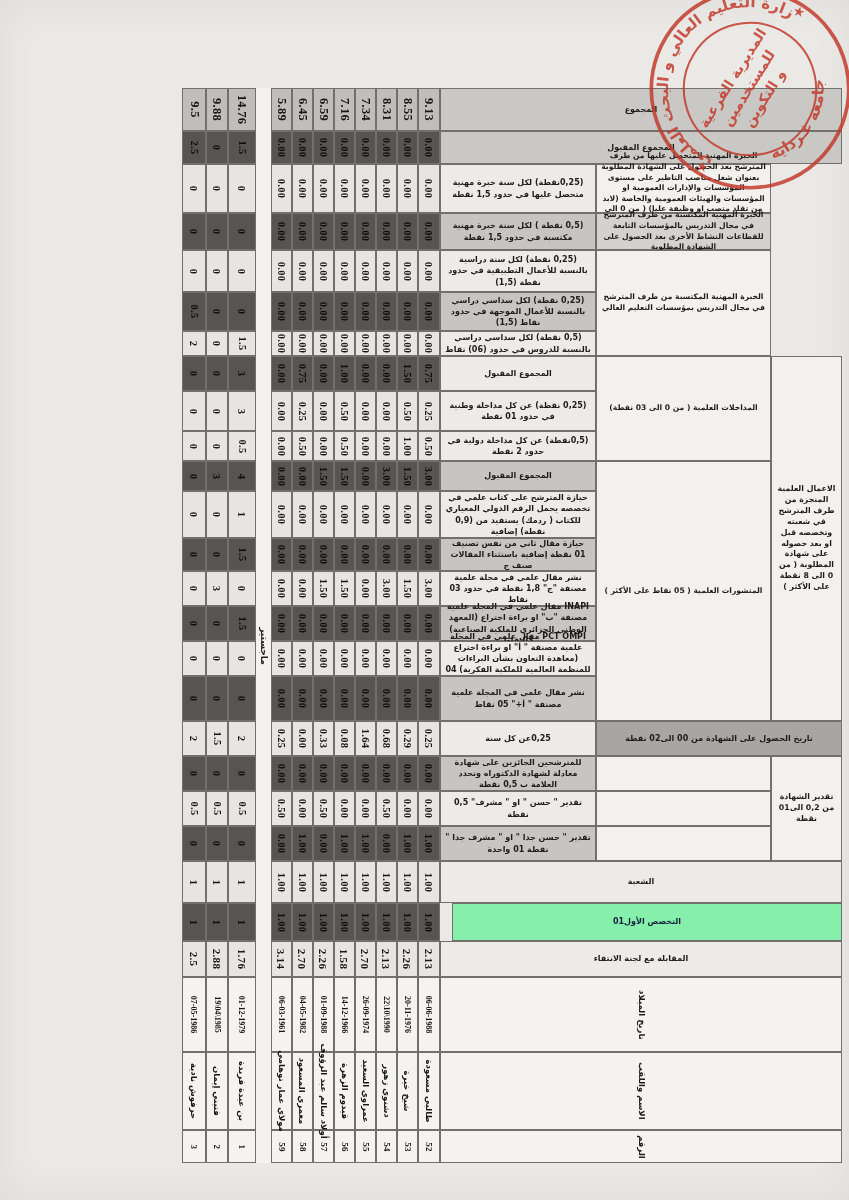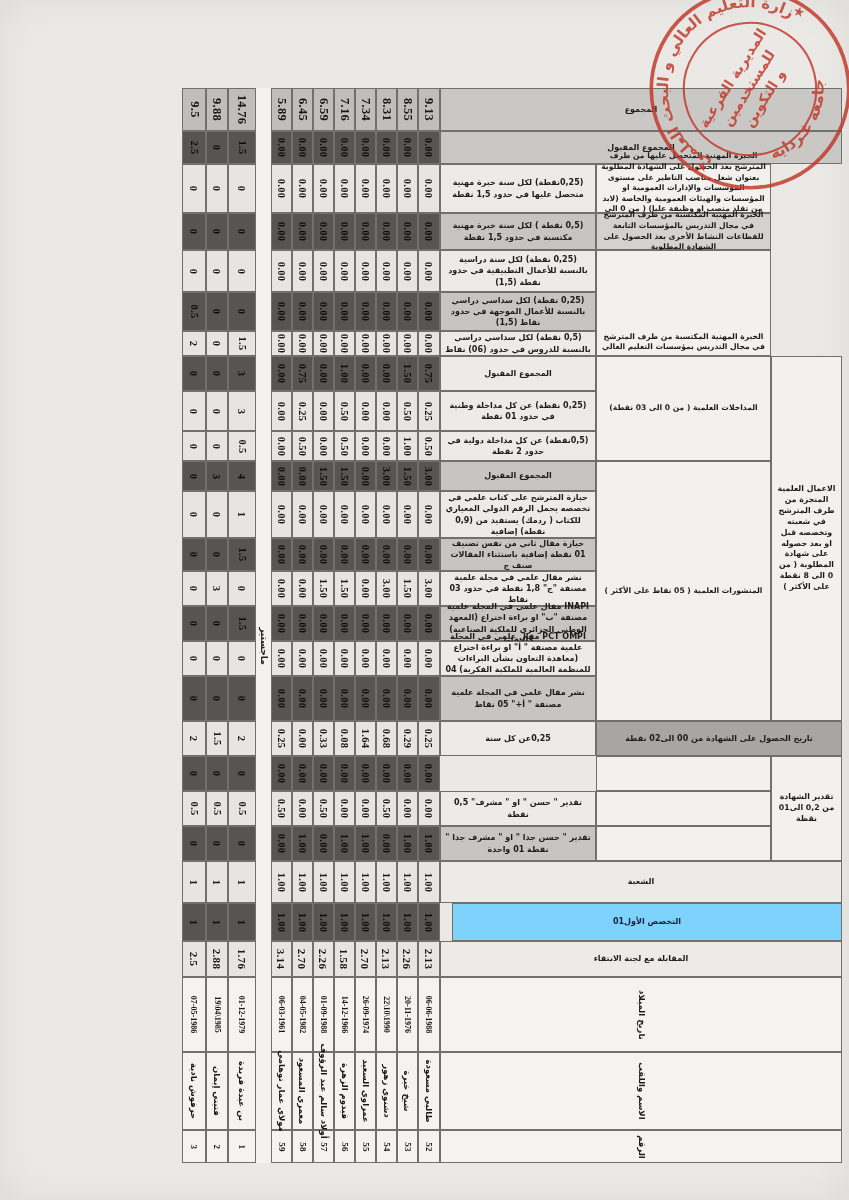--- a/index.html
+++ b/index.html
@@ -25,21 +25,21 @@
   .rw25 .rot{font-size:8px;letter-spacing:0;}
   .rw26 .rot{font-family:"DejaVu Sans","Liberation Sans",sans-serif;font-size:8.5px;font-weight:700;}
   .rw27 .rot{font-size:9px;}
   
   .hd{font-family:"DejaVu Sans","Liberation Sans",sans-serif;direction:rtl;text-align:center;
       font-size:8px;line-height:1.4;font-weight:600;color:#1d1c1a;padding:2px 4px;}
   .h-total{background:#c9c8c4;}
   .h-light{background:#edebe7;}
   .h-dark{background:#c6c5c1;}
   .h-bar{background:#a7a6a2;}
-  .h-darkfull{background:#7dd3fc;color:#14213d;margin-left:12px;}
+  .h-darkfull{background:#86efac;color:#14213d;margin-left:12px;}
   .sub{background:#f2f1ed;font-size:7.6px;}
   .grp{background:#f2f1ed;font-size:7.8px;}
   .bg-gray{background:#d3d2ce;}
   .rot-lbl{background:#f4f3ef;}
   .rot-lbl .rot{font-size:8.5px;font-weight:600;}
   .gapcol{background:#f3f2ee;border:none;}
   .note{border:none;background:transparent;}
   .note .rot{font-size:9px;font-weight:700;color:#22211f;}
   
   .stamp{position:absolute;left:645px;top:-16px;transform:rotate(-58deg);opacity:.84;
@@ -730,20 +730,23 @@
       </div>
       <div class="c num d-dark rw19" style="grid-area: 19 / 10;">
         <span class="rot">0.00</span>
       </div>
       <div class="c num d-dark rw19" style="grid-area: 19 / 11;">
         <span class="rot">0.00</span>
       </div>
       <div class="c num d-dark rw19" style="grid-area: 19 / 12;">
         <span class="rot">0.00</span>
       </div>
+      <div class="c hd h-dark" style="grid-area: 19 / 13;">
+        <span>للمترشحين الحائزين على شهادة معادلة لشهادة الدكتوراه وتحدد العلامة ب 0,5 نقطة</span>
+      </div>
       <div class="c num d-light rw20" style="grid-area: 20 / 1;">
         <span class="rot">0.5</span>
       </div>
       <div class="c num d-light rw20" style="grid-area: 20 / 2;">
         <span class="rot">0.5</span>
       </div>
       <div class="c num d-light rw20" style="grid-area: 20 / 3;">
         <span class="rot">0.5</span>
       </div>
       <div class="c num d-light rw20" style="grid-area: 20 / 5;">
@@ -1024,21 +1027,21 @@
       </div>
       <div class="c hd rot-lbl" style="grid-area: 27 / 13 / auto / 16;">
         <span class="rot">الرقم</span>
       </div>
       <div class="c hd sub" style="grid-area: 3 / 14 / 4;">
         <span>الخبرة المهنية المتحصل عليها من طرف المترشح بعد الحصول على الشهادة المطلوبة بعنوان شغل مناصب التاطير على مستوى المؤسسات والإدارات العمومية او المؤسسات والهيئات العمومية والخاصة (لابد من تقلد منصب او وظيفة عليا) ( من 0 الى 1,5 نقطة على الأكثر</span>
       </div>
       <div class="c hd sub bg-gray" style="grid-area: 4 / 14 / 5;">
         <span>الخبرة المهنية المكتسبة من طرف المترشح في مجال التدريس بالمؤسسات التابعة للقطاعات النشاط الأخرى بعد الحصول على الشهادة المطلوبة</span>
       </div>
-      <div class="c hd sub" style="grid-area: 5 / 14 / 8; align-items: flex-end;">
+      <div class="c hd sub" style="grid-area: 5 / 14 / 8;">
         <span>الخبرة المهنية المكتسبة من طرف المترشح في مجال التدريس بمؤسسات التعليم العالي</span>
       </div>
       <div class="c hd sub" style="grid-area: 8 / 14 / 11;">
         <span>المداخلات العلمية ( من 0 الى 03 نقطة)</span>
       </div>
       <div class="c hd sub" style="grid-area: 11 / 14 / 18;">
         <span>المنشورات العلمية ( 05 نقاط  على الأكثر )</span>
       </div>
       <div class="c hd sub" style="grid-area: 19 / 14 / 20;"></div>
       <div class="c hd sub" style="grid-area: 20 / 14 / 21;"></div>

